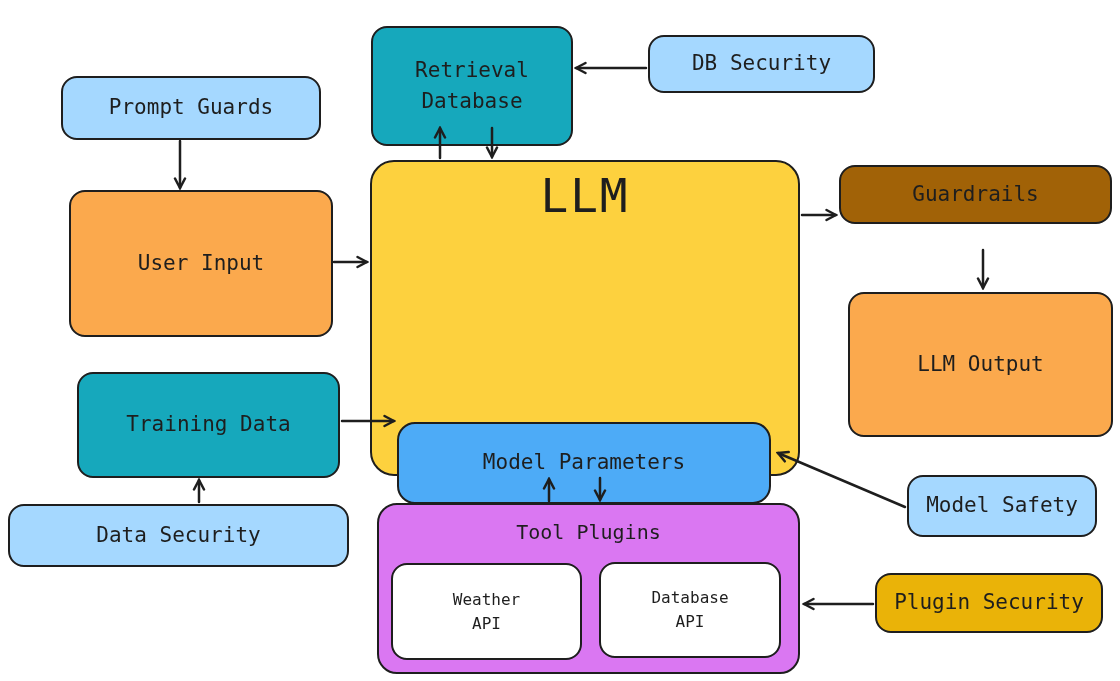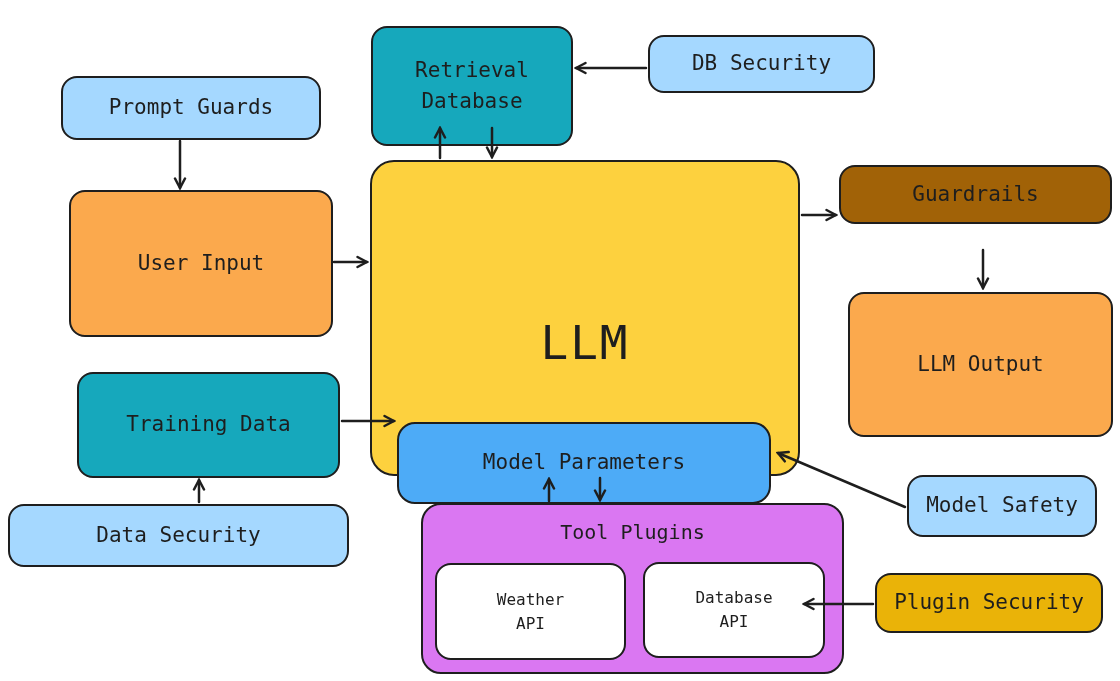--- a/index.html
+++ b/index.html
@@ -24,26 +24,26 @@
     font-size: 21px;
     line-height: 1.5;
     z-index: 1;
   }
   .node .lbl { display: block; }
   .node .lbl span { display: block; }
   #node-llm { border-radius: 24px; z-index: 1; }
   #llm-title-area {
     position: absolute;
     left: 0; top: 0; width: 100%; height: 216px;
-    display: flex; align-items: flex-end; justify-content: center;
+    display: flex; align-items: flex-start; justify-content: center;
     font-size: 46px;
     letter-spacing: 2px;
   }
   #node-model-parameters { border-radius: 18px; }
-  #node-tool-plugins { border-radius: 20px; display: block; margin-left: 44px; }
+  #node-tool-plugins { border-radius: 20px; display: block; }
   #tool-plugins-title {
     position: absolute; left: 0; top: 12px; width: 100%;
     text-align: center; font-size: 20px;
   }
   .api-box { border-radius: 16px; border-width: 2px; font-size: 16px; }
   #arrow-layer {
     position: absolute; left: 0; top: 0;
     z-index: 10; pointer-events: none;
   }
   #arrow-layer line, #arrow-layer path { stroke: #1e1e1e; stroke-width: 2.5; fill: none; stroke-linecap: round; }

